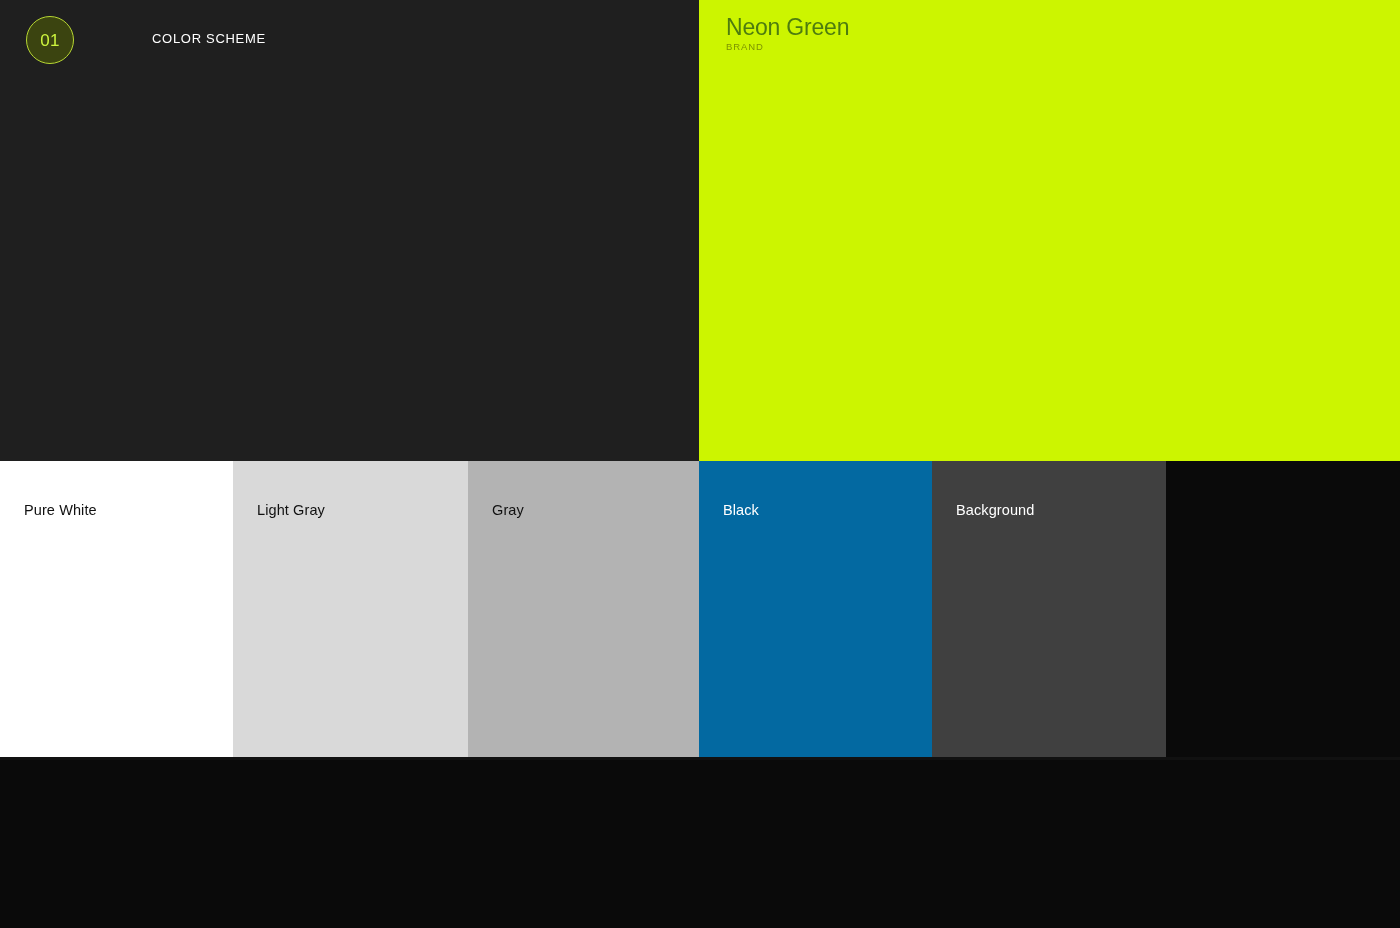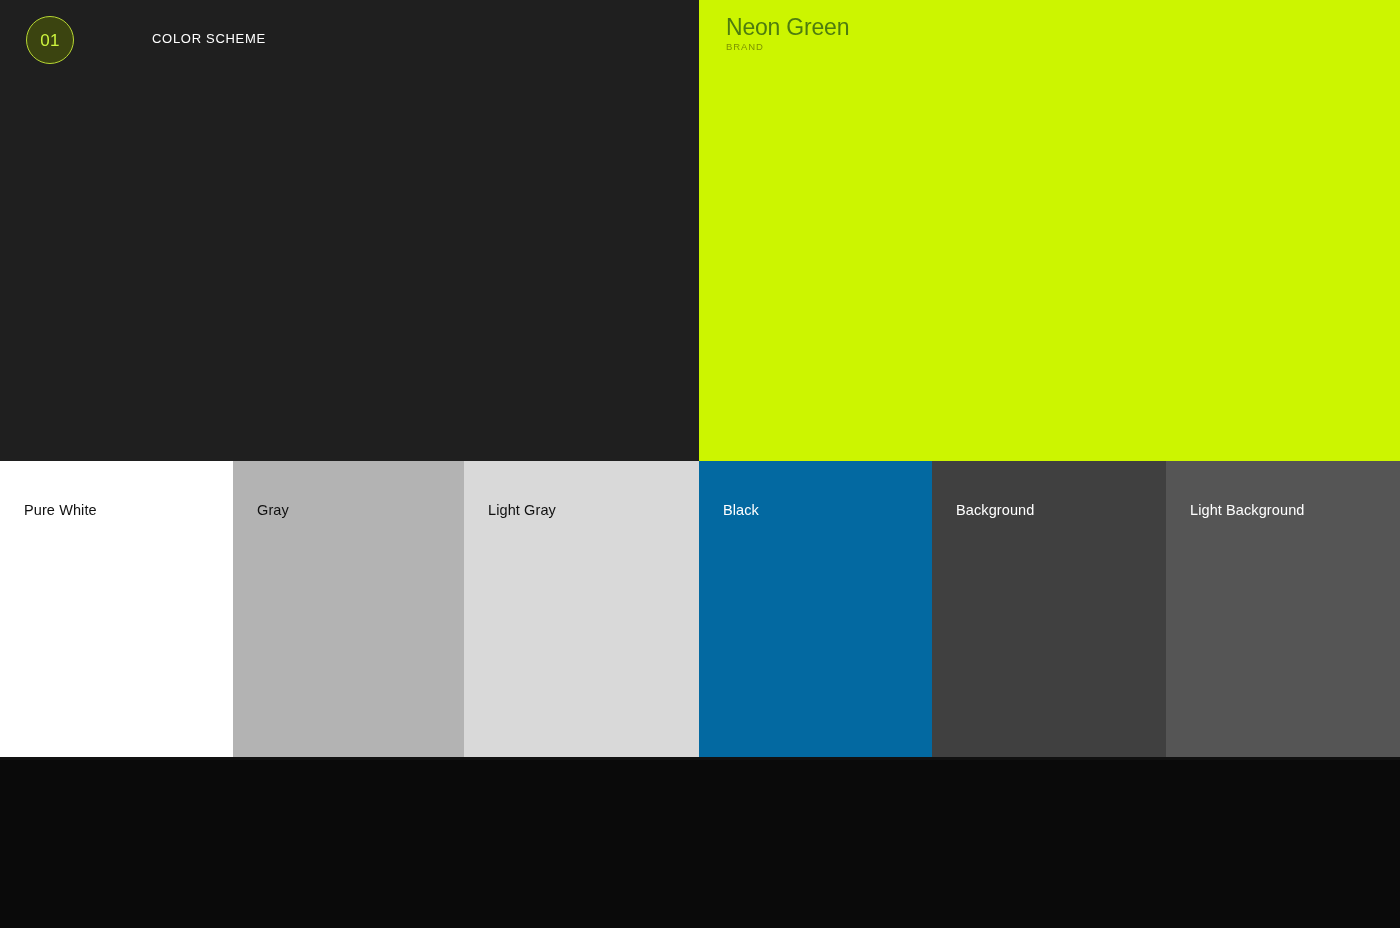--- a/index.html
+++ b/index.html
@@ -142,35 +142,32 @@
     </div>
 
   </div>
 
   <div class="swatch-row">
 
     <div class="swatch sw-0" style="background: rgb(255, 255, 255);">
       <div class="swatch-label" style="color: rgb(17, 17, 17);">Pure White</div>
     </div>
 
+    <div class="swatch sw-1" style="background: rgb(217, 217, 217);">
+      <div class="swatch-label" style="color: rgb(17, 17, 17);">Light Gray</div>
+    </div>
+
     <div class="swatch sw-2" style="background: rgb(179, 179, 179);">
       <div class="swatch-label" style="color: rgb(17, 17, 17);">Gray</div>
-    </div>
-
-    <div class="swatch sw-1" style="background: rgb(217, 217, 217);">
-      <div class="swatch-label" style="color: rgb(17, 17, 17);">Light Gray</div>
     </div>
 
     <div class="swatch sw-3" style="background: #0369a1;">
       <div class="swatch-label" style="color: rgb(255, 255, 255);">Black</div>
     </div>
 
     <div class="swatch sw-4" style="background: #404040;">
       <div class="swatch-label" style="color: rgb(255, 255, 255);">Background</div>
     </div>
 
-    <div class="swatch sw-5" style="background: rgb(85, 85, 85);">
-      <div class="swatch-label" style="color: rgb(255, 255, 255);">Light Background</div>
-    </div>
 
   </div>
 
 </div>
 
 </body></html>

